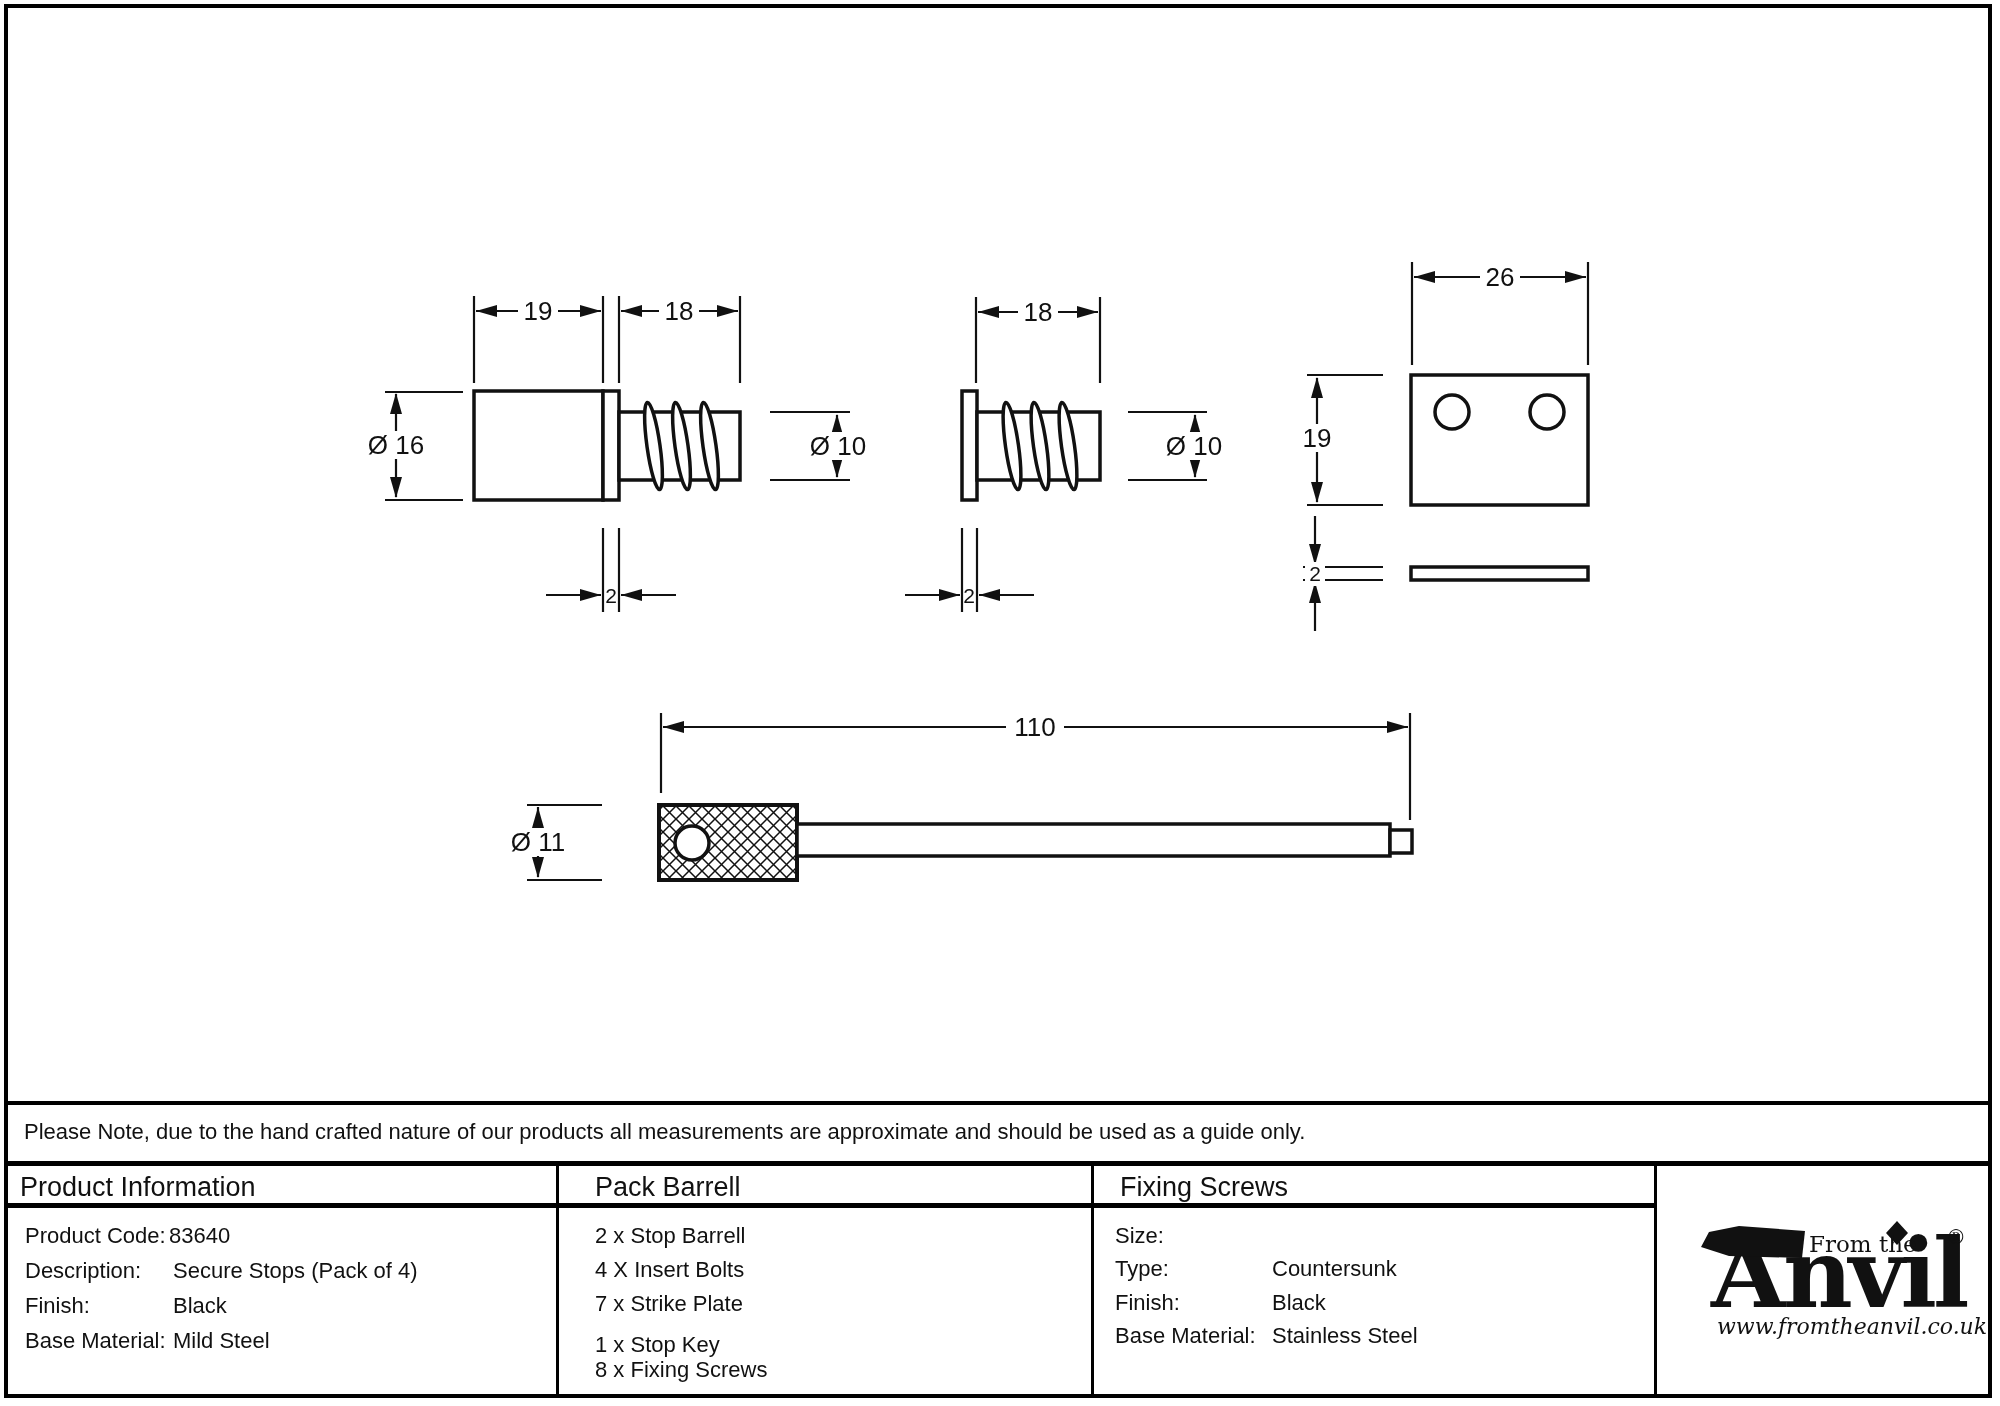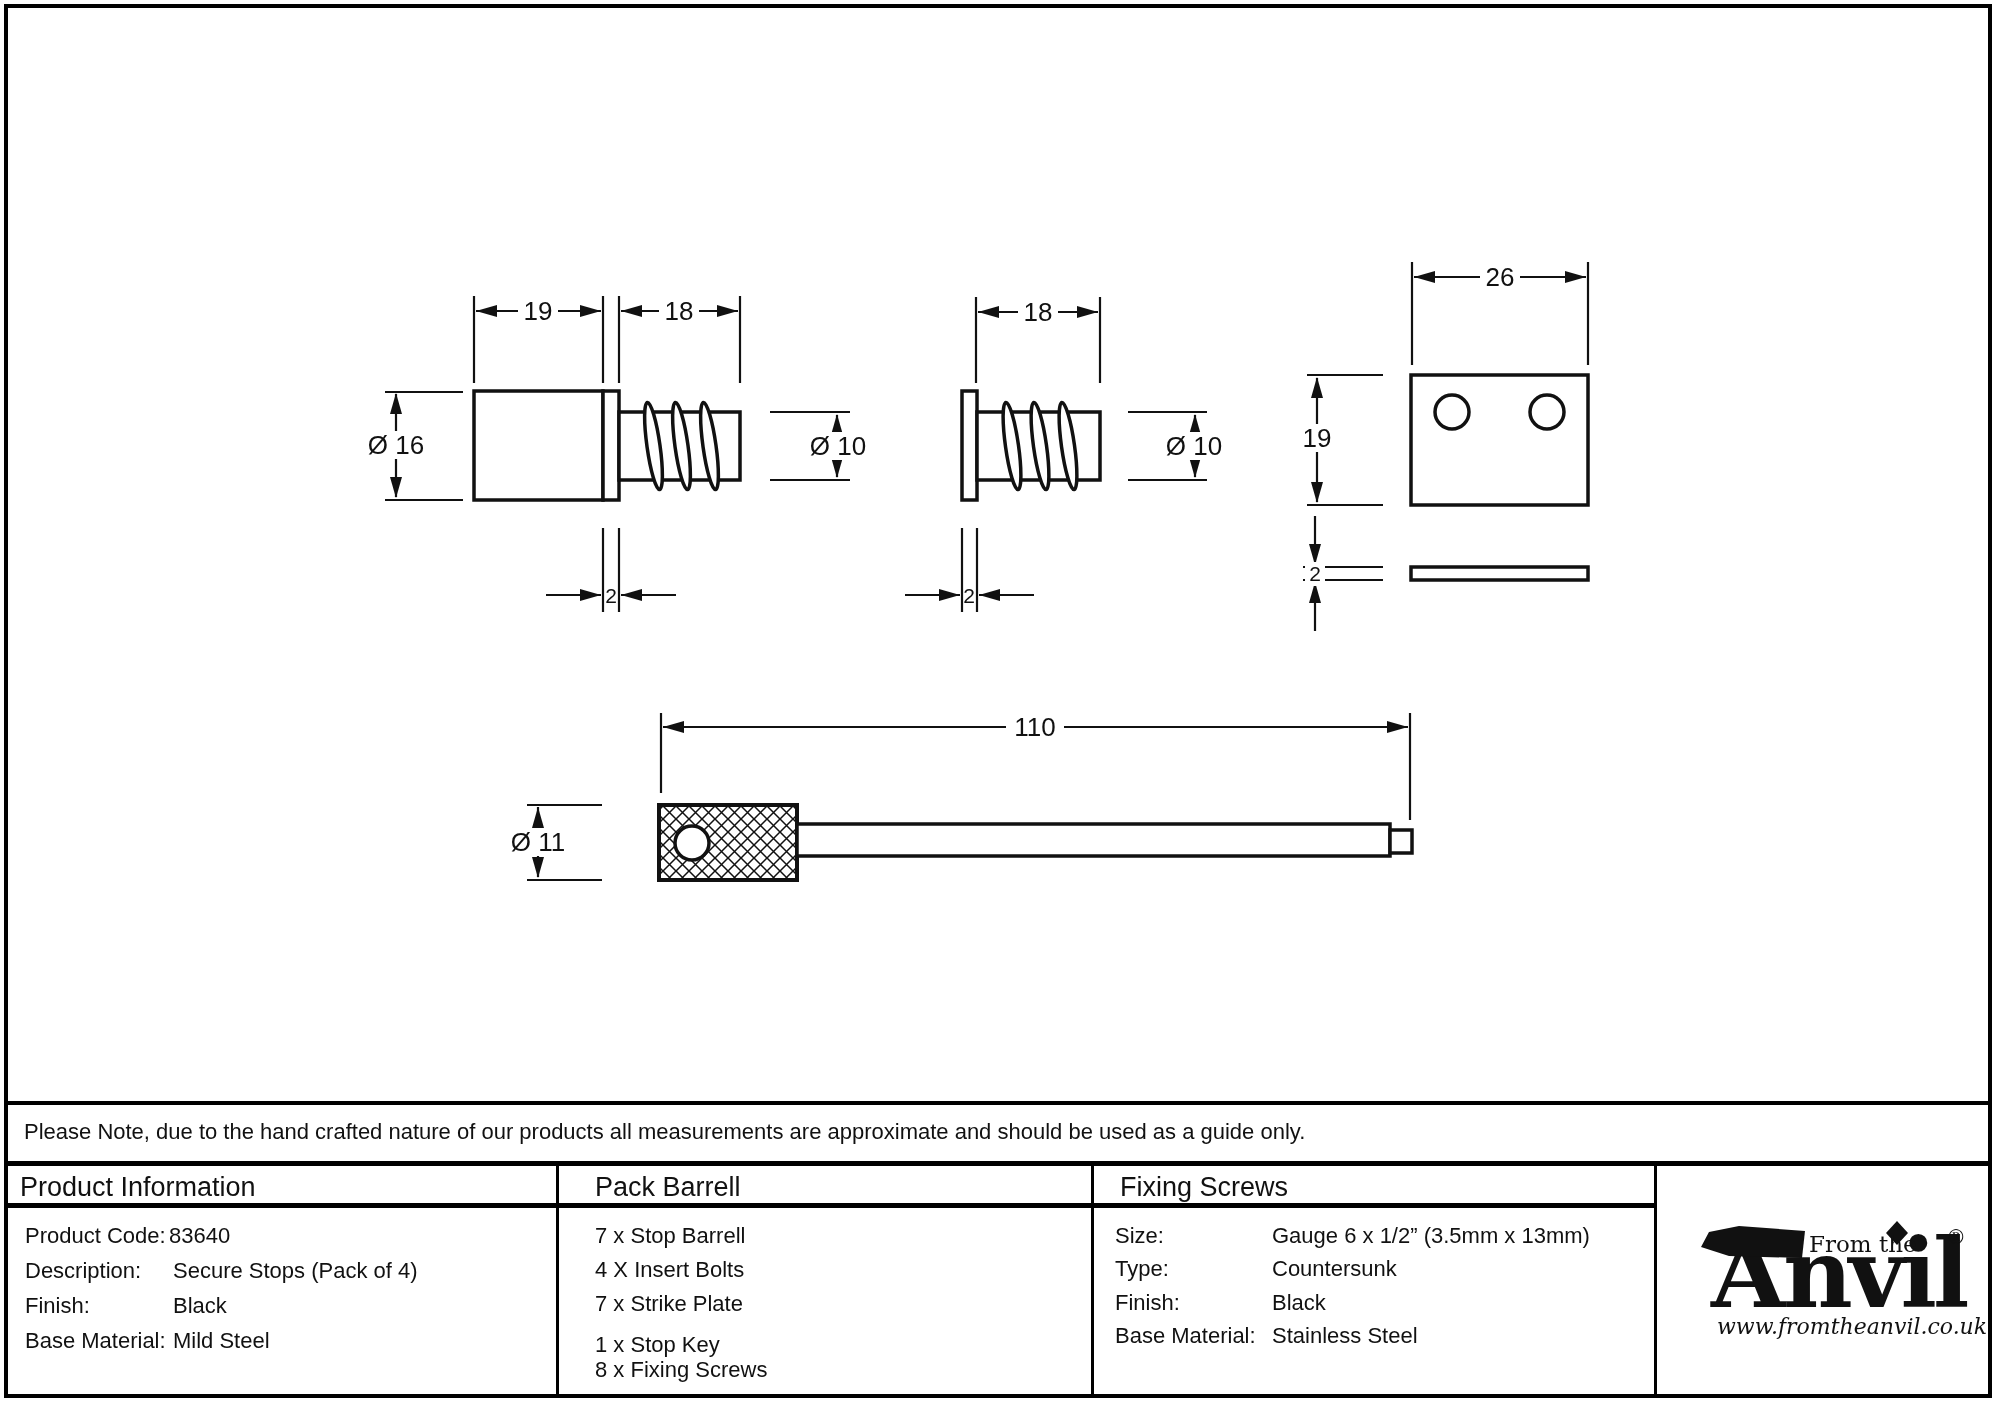--- a/index.html
+++ b/index.html
@@ -185,28 +185,27 @@
 
   <div class="txt" style="left:25px;top:1221px;">Product Code:</div>
   <div class="txt" style="left:169px;top:1221px;">83640</div>
   <div class="txt" style="left:25px;top:1256px;">Description:</div>
   <div class="txt" style="left:173px;top:1256px;">Secure Stops (Pack of 4)</div>
   <div class="txt" style="left:25px;top:1291px;">Finish:</div>
   <div class="txt" style="left:173px;top:1291px;">Black</div>
   <div class="txt" style="left:25px;top:1326px;">Base Material:</div>
   <div class="txt" style="left:173px;top:1326px;">Mild Steel</div>
 
-  <div class="txt" style="left:595px;top:1221px;">7 x Stop Barrell</div>
+  <div class="txt" style="left:595px;top:1221px;">2 x Stop Barrell</div>
   <div class="txt" style="left:595px;top:1255px;">4 X Insert Bolts</div>
   <div class="txt" style="left:595px;top:1289px;">7 x Strike Plate</div>
   <div class="txt" style="left:595px;top:1322px;margin-top:8px;">1 x Stop Key</div>
   <div class="txt" style="left:595px;top:1355px;text-align:center;">8 x Fixing Screws</div>
 
   <div class="txt" style="left:1115px;top:1221px;">Size:</div>
-  <div class="txt" style="left:1272px;top:1221px;">Gauge 6 x 1/2” (3.5mm x 13mm)</div>
   <div class="txt" style="left:1115px;top:1254px;">Type:</div>
   <div class="txt" style="left:1272px;top:1254px;">Countersunk</div>
   <div class="txt" style="left:1115px;top:1288px;">Finish:</div>
   <div class="txt" style="left:1272px;top:1288px;">Black</div>
   <div class="txt" style="left:1115px;top:1321px;">Base Material:</div>
   <div class="txt" style="left:1272px;top:1321px;">Stainless Steel</div>
 
   <svg width="339" height="232" viewBox="0 0 339 232" style="position:absolute;left:1657px;top:1166px;">
     <text class="logo-serif" x="54" y="141" font-size="96" font-weight="bold">A</text>
     <polygon points="44,81 52,66 82,60 148,65 145,92 72,90" fill="#111"></polygon>

